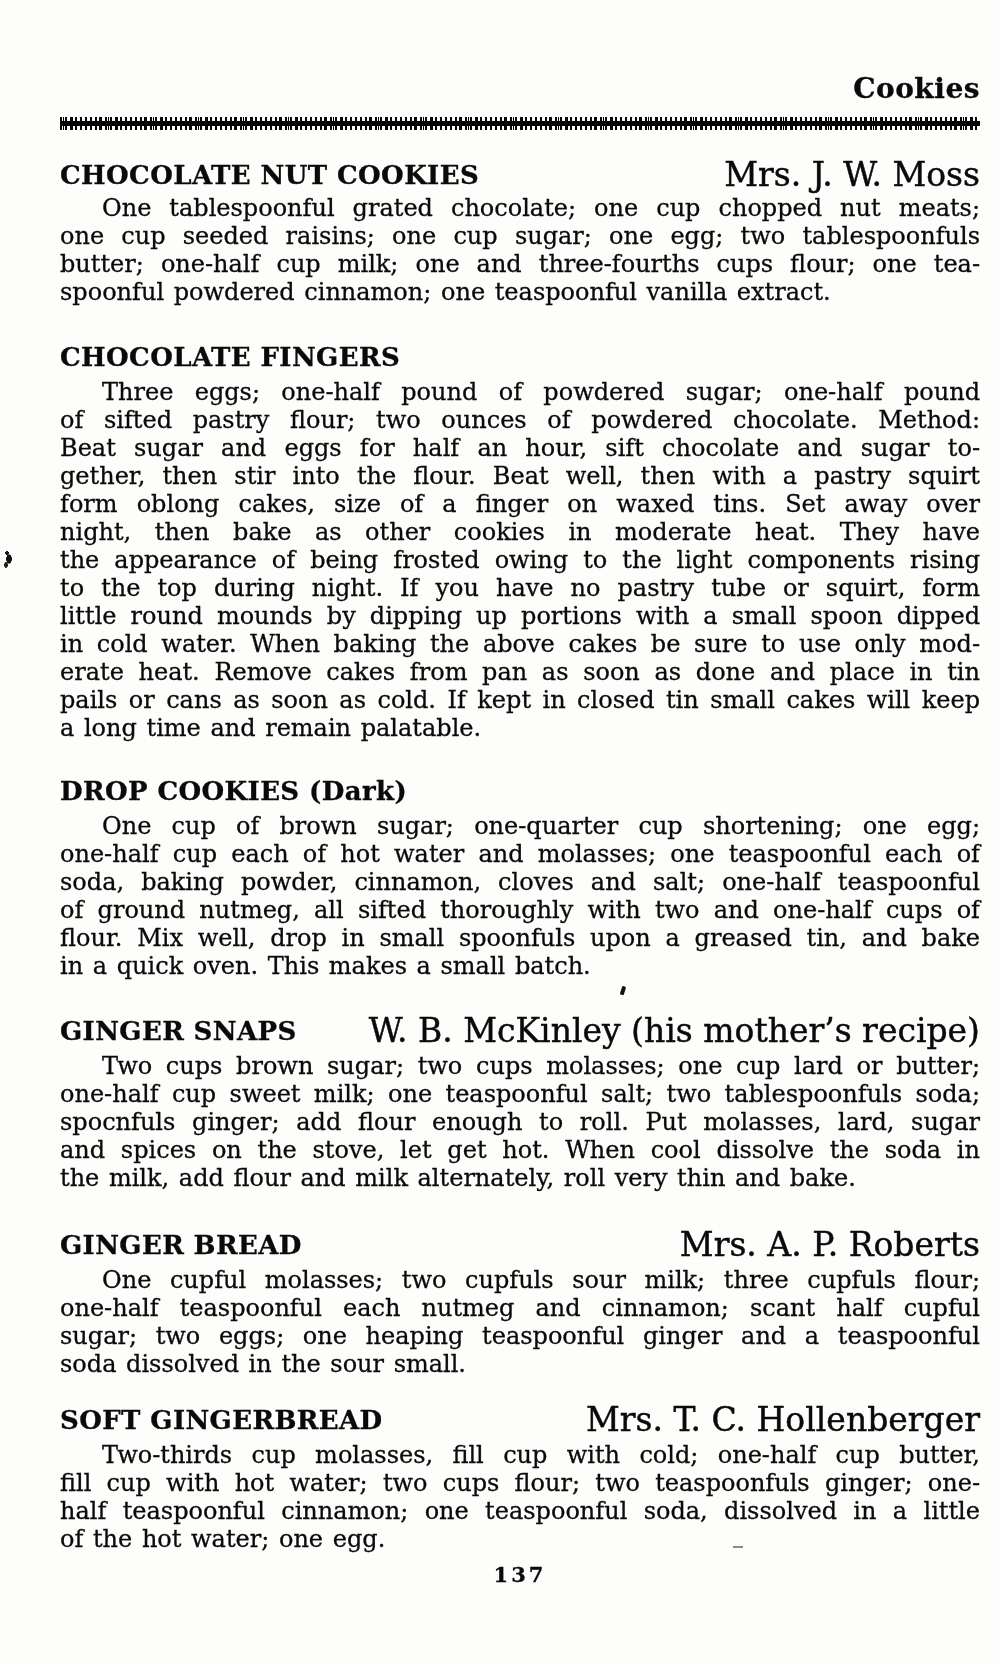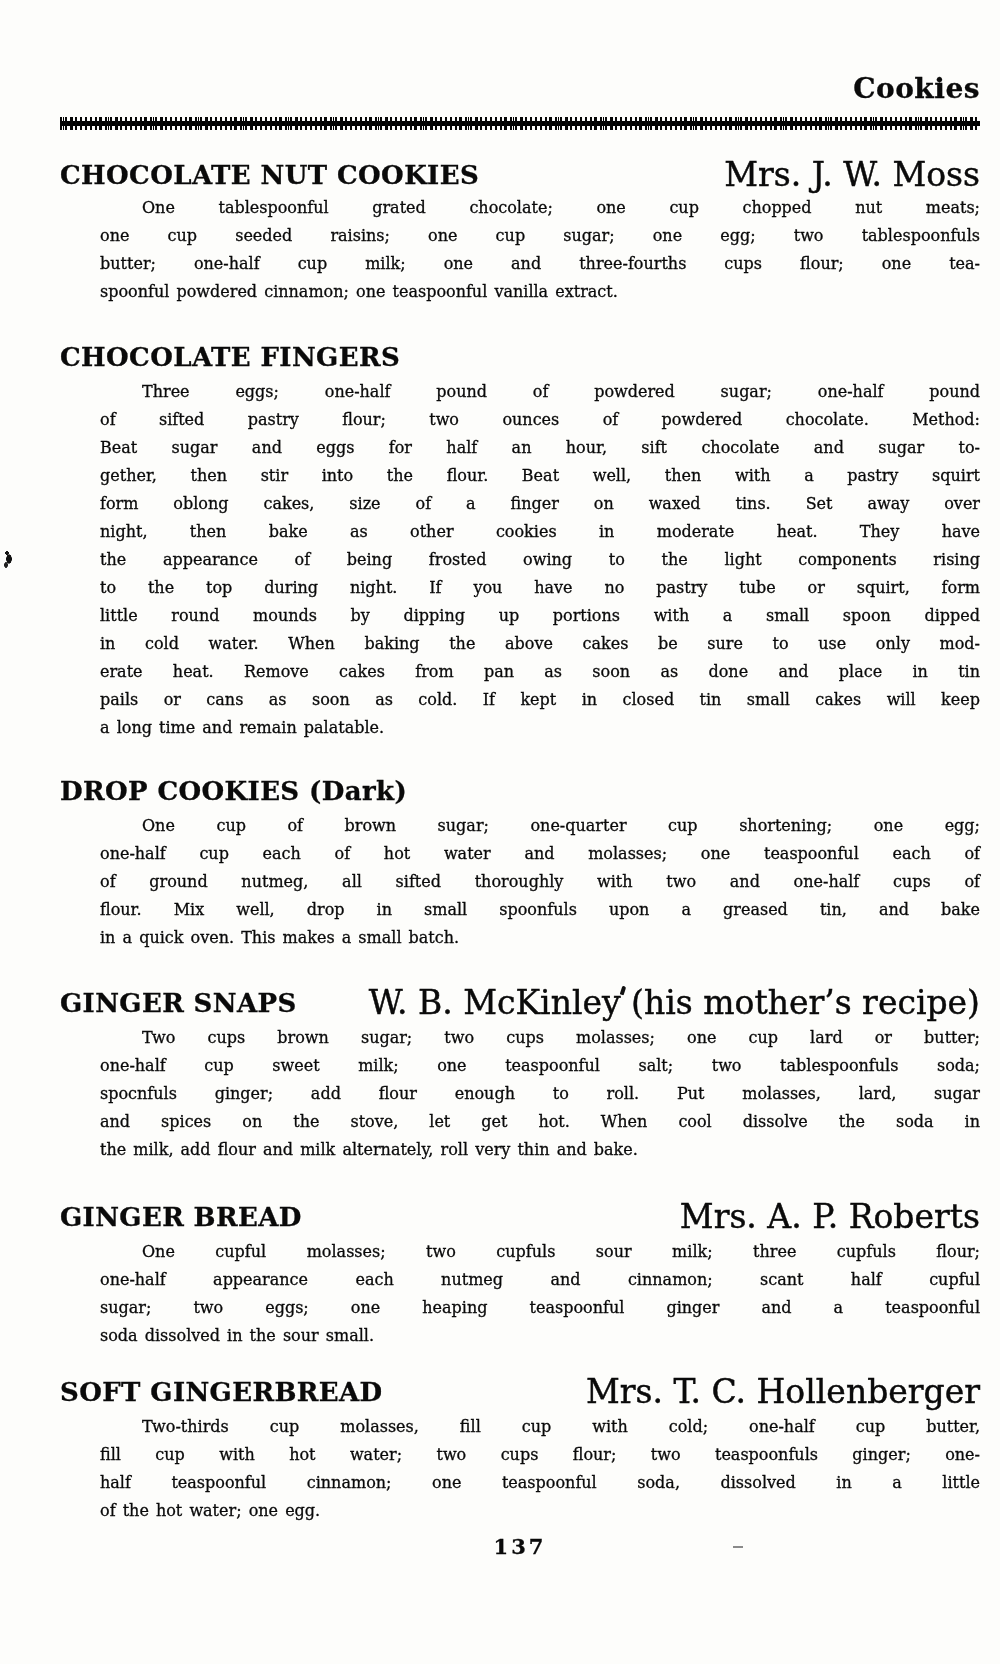--- a/index.html
+++ b/index.html
@@ -40,23 +40,22 @@
     font-size:26px;font-weight:bold;letter-spacing:0.4px;
     white-space:nowrap;
   }
   .recipe-attribution{
     font-size:33px;font-weight:normal;
     -webkit-text-stroke:0.45px currentColor;
     white-space:nowrap;
   }
   .para{
     margin-top:6px;
-    font-size:16px;line-height:28px;
+    font-size:24px;line-height:28px;
     word-spacing:2px;
-    margin-left:40px;
   }
   .line{
     text-align:justify;
     text-align-last:justify;
   }
   .line.first{ text-indent:42px; }
   .line.short{ text-align-last:auto; }
   .s1{margin-top:30px;} .s2{margin-top:36px;} .s3{margin-top:34px;}
   .s4{margin-top:36px;} .s5{margin-top:38px;} .s6{margin-top:27px;}
   .s1 .para{margin-top:4px;}
@@ -126,20 +125,21 @@
   </div>
 
   <div class="section s3">
     <div class="section-head">
       <span class="recipe-title">DROP COOKIES (Dark)</span>
       <span class="recipe-attribution"></span>
     </div>
     <div class="para">
       <div class="line first">One cup of brown sugar; one-quarter cup shortening; one egg;</div>
       <div class="line">one-half cup each of hot water and molasses; one teaspoonful each of</div>
+      <div class="line">soda, baking powder, cinnamon, cloves and salt; one-half teaspoonful</div>
       <div class="line">of ground nutmeg, all sifted thoroughly with two and one-half cups of</div>
       <div class="line">flour.  Mix well, drop in small spoonfuls upon a greased tin, and bake</div>
       <div class="line short">in a quick oven.  This makes a small batch.</div>
     </div>
   </div>
 
   <div class="section s4">
     <div class="section-head">
       <span class="recipe-title">GINGER SNAPS</span>
       <span class="recipe-attribution">W. B. McKinley (his mother’s recipe)</span>
@@ -153,21 +153,21 @@
     </div>
   </div>
 
   <div class="section s5">
     <div class="section-head">
       <span class="recipe-title">GINGER BREAD</span>
       <span class="recipe-attribution">Mrs. A. P. Roberts</span>
     </div>
     <div class="para">
       <div class="line first">One cupful molasses; two cupfuls sour milk; three cupfuls flour;</div>
-      <div class="line">one-half appearance each nutmeg and cinnamon; scant half cupful</div>
+      <div class="line">one-half teaspoonful each nutmeg and cinnamon; scant half cupful</div>
       <div class="line">sugar; two eggs; one heaping teaspoonful ginger and a teaspoonful</div>
       <div class="line short">soda dissolved in the sour small.</div>
     </div>
   </div>
 
   <div class="section s6">
     <div class="section-head">
       <span class="recipe-title">SOFT GINGERBREAD</span>
       <span class="recipe-attribution">Mrs. T. C. Hollenberger</span>
     </div>

